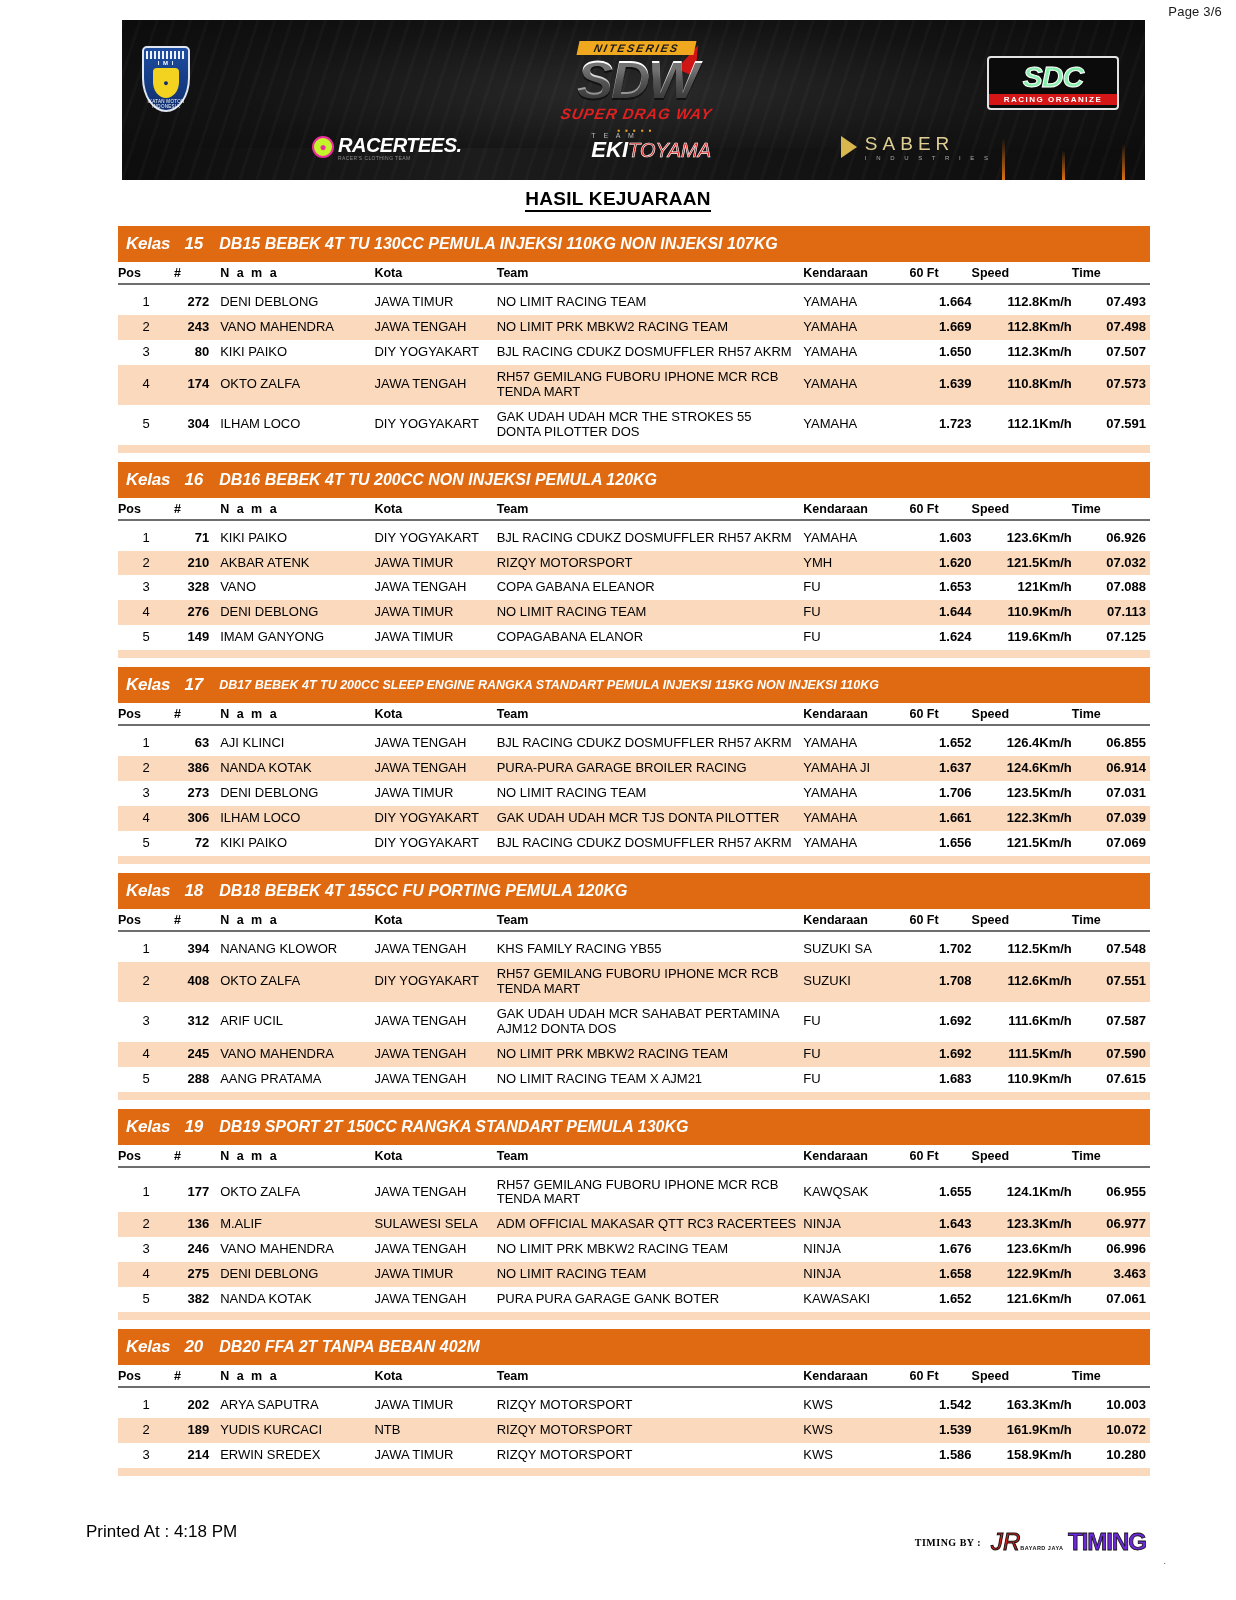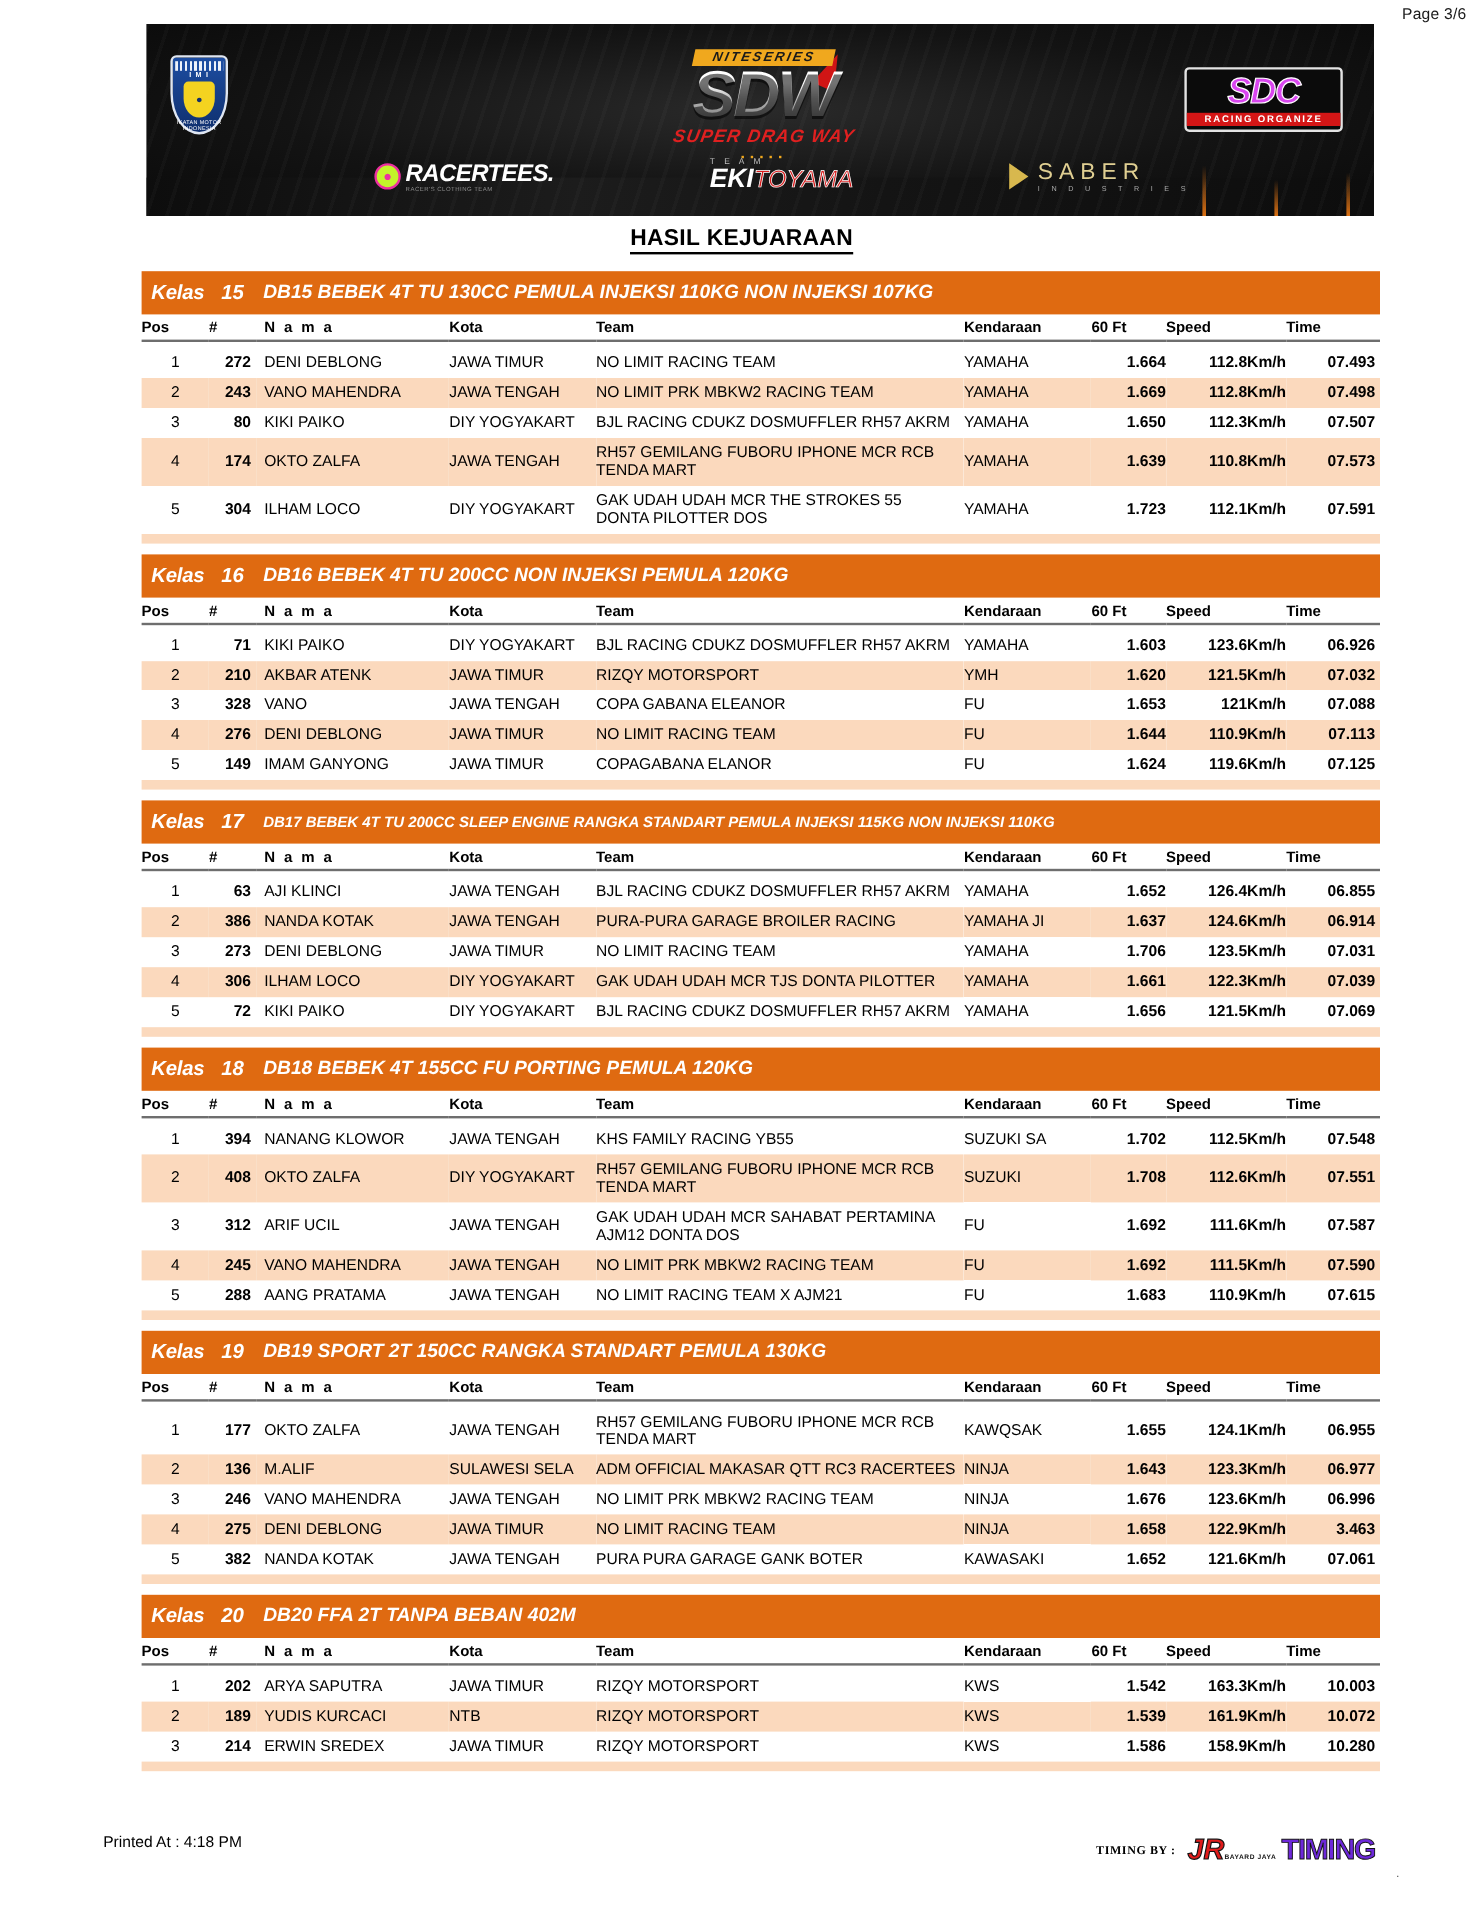--- a/index.html
+++ b/index.html
@@ -94,21 +94,21 @@
   }
 
   
   .sdc{
     position:absolute; right:26px; top:36px;
     width:132px; padding:4px 0 3px;
     background:#0b0b0b;border:2px solid #e3e3e3;border-radius:4px;text-align:center;
   }
   .sdc .big{
     font-size:30px;font-weight:bold;font-style:italic;letter-spacing:-1px;line-height:1;
-    color:#d946ef;-webkit-text-stroke:1px #fff;
+    color:#86efac;-webkit-text-stroke:1px #fff;
   }
   .sdc .small{
     background:#d41616;color:#fff;font-size:8px;font-weight:bold;letter-spacing:1.5px;
     margin-top:2px;padding:1px 0;
   }
 
   
   .sponsors{
     position:absolute; left:190px; bottom:12px; width:680px; height:42px;
     display:flex; align-items:center; justify-content:space-between;
@@ -176,32 +176,32 @@
   .c-time{ width:78px; text-align:right; font-weight:bold; padding-right:4px !important;}
 
   th.c-ft, th.c-spd, th.c-time{ text-align:center; }
   th.c-pos{ text-align:center;margin-top:36px; }
   th.c-no{ text-align:center; padding-right:0 !important;}
   th.c-nama{ letter-spacing:2px; }
 
   
   .printed{
     position:absolute; left:86px; bottom:58px;
-    font-size:13px;
+    font-size:17px;
   }
   .timing{
     position:absolute; right:86px; bottom:44px;
     display:flex; align-items:center; gap:6px;
   }
   .timing .lbl{ font-size:10px; font-weight:bold; letter-spacing:.5px; font-family:"Liberation Serif",serif;}
   .timing .logo{
     background:#fff; padding:2px 4px; display:flex; align-items:center;
   }
   .timing .jr{
-    color:#e01b1b; font-size:24px; font-weight:bold; font-style:italic;
+    color:#e01b1b; font-size:24px; font-weight:normal; font-style:italic;
     -webkit-text-stroke:1px #111; line-height:1;
   }
   .timing .tm{
     color:#6d28d9; font-size:24px; font-weight:bold; 
     -webkit-text-stroke:.8px #111; letter-spacing:-1px; line-height:1;
   }
   .timing .bjt{ color:#111; font-size:5.5px; font-weight:bold; letter-spacing:.5px;}
   .dotend{ position:absolute; right:70px; bottom:34px; font-size:9px; color:#444; }
 </style>
 </head>

